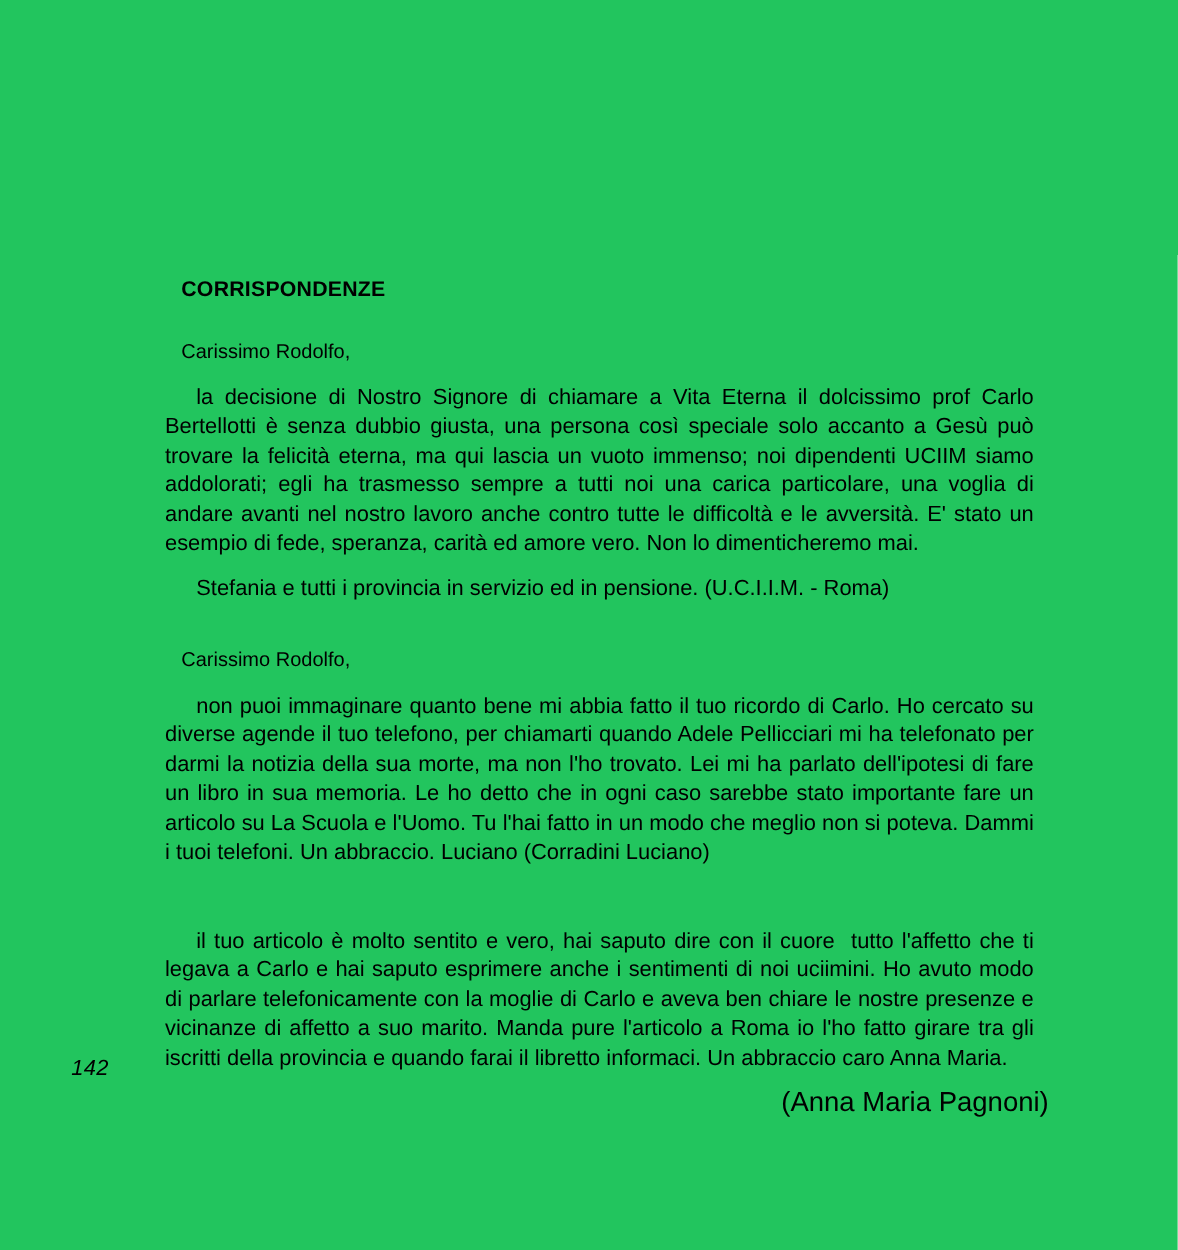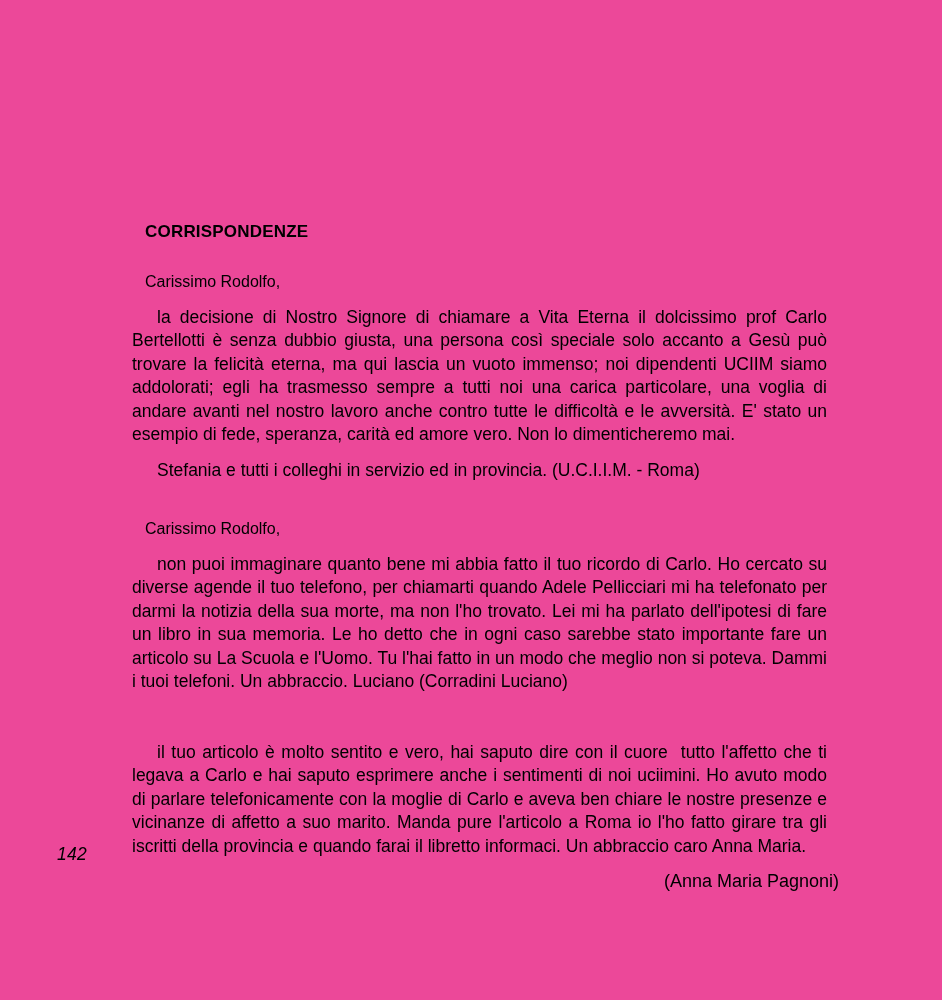--- a/index.html
+++ b/index.html
@@ -15,21 +15,21 @@
     color: #000000;
     overflow: hidden;
   }
 
   .page {
     position: absolute;
     left: 0;
     top: 0;
     width: 942px;
     height: 1000px;
-    background: #ec4899;
+    background: #22c55e;
   }
 
   .content {
     position: absolute;
     left: 120px;
     top: 222px;
     width: 719px;
   }
 
   .section-heading {
@@ -62,21 +62,21 @@
     white-space: pre-wrap;
     -webkit-hyphens: none;
     hyphens: none;
   }
 
   .body-par.last-line-left {
     text-align-last: left;
   }
 
   .signature {
-    font-size: 18px;
+    font-size: 22px;
     line-height: 23.5px;
     margin: 0;
     text-align: right;
   }
 
   .letter-gap {
     height: 9px;
   }
 
   .folio {
@@ -94,21 +94,21 @@
 
 <div class="page">
 
   <div class="content">
 
     <h1 class="section-heading">CORRISPONDENZE</h1>
 
     <div class="letter">
       <p class="salutation">Carissimo Rodolfo,</p>
       <p class="body-par last-line-left">la decisione di Nostro Signore di chiamare a Vita Eterna il dolcissimo prof Carlo Bertellotti è senza dubbio giusta, una persona così speciale solo accanto a Gesù può trovare la felicità eterna, ma qui lascia un vuoto immenso; noi dipendenti UCIIM siamo addolorati; egli ha trasmesso sempre a tutti noi una carica particolare, una voglia di andare avanti nel nostro lavoro anche contro tutte le difficoltà e le avversità. E' stato un esempio di fede, speranza, carità ed amore vero. Non lo dimenticheremo mai.</p>
-      <p class="body-par last-line-left">Stefania e tutti i colleghi in servizio ed in provincia. (U.C.I.I.M. - Roma)</p>
+      <p class="body-par last-line-left">Stefania e tutti i provincia in servizio ed in pensione. (U.C.I.I.M. - Roma)</p>
     </div>
 
     <div class="letter-gap"></div>
 
     <div class="letter">
       <p class="salutation">Carissimo Rodolfo,</p>
       <p class="body-par last-line-left">non puoi immaginare quanto bene mi abbia fatto il tuo ricordo di Carlo. Ho cercato su diverse agende il tuo telefono, per chiamarti quando Adele Pellicciari mi ha telefonato per darmi la notizia della sua morte, ma non l'ho trovato. Lei mi ha parlato dell'ipotesi di fare un libro in sua memoria. Le ho detto che in ogni caso sarebbe stato importante fare un articolo su La Scuola e l'Uomo. Tu l'hai fatto in un modo che meglio non si poteva. Dammi i tuoi telefoni. Un abbraccio. Luciano (Corradini Luciano)</p>
     </div>
 
     <div class="letter-gap"></div>

